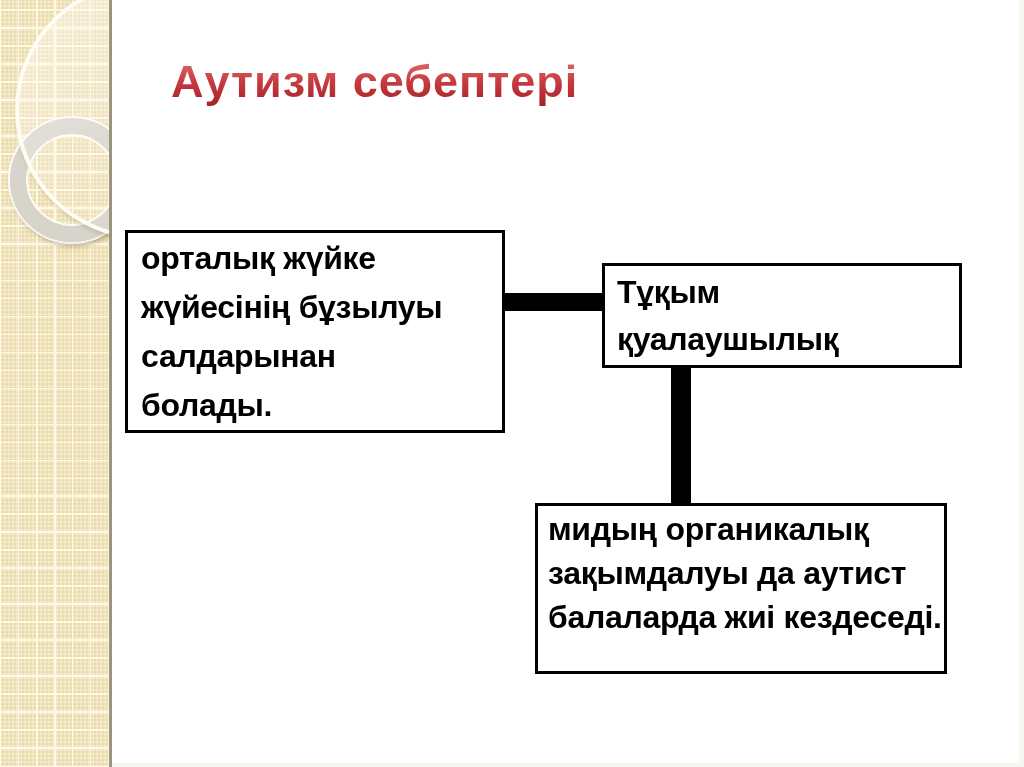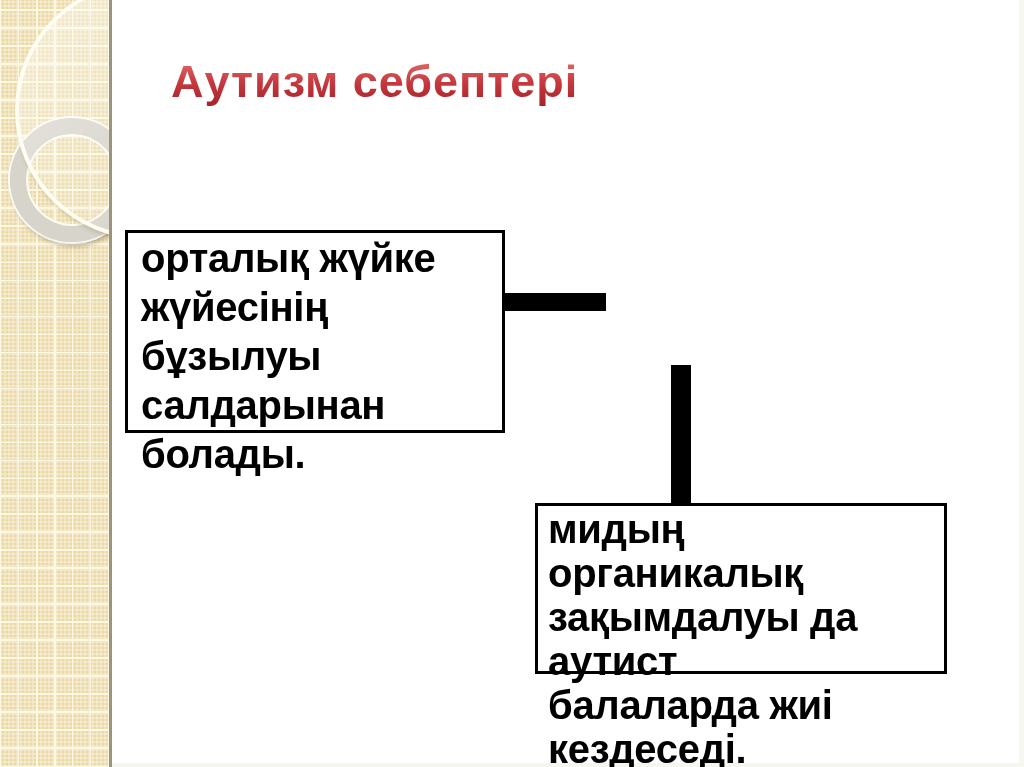--- a/index.html
+++ b/index.html
@@ -66,21 +66,21 @@
     white-space: nowrap;
   }
 
   
   .dbox {
     position: absolute;
     background: var(--box-bg, #ffffff);
     border: 3px solid var(--box-border, #000000);
     color: var(--text-black, #000000);
     font-weight: 700;
-    font-size: 40px;
+    font-size: 32px;
     letter-spacing: -0.3px;
     z-index: 2;
   }
   .dbox-1 {
     left: 125px; top: 230px;
     width: 380px; height: 203px;
     padding: 1px 6px 0 13px;
     line-height: 49px;
   }
   .dbox-2 {
@@ -118,16 +118,17 @@
     <div class="circle-thin"></div>
   </div>
 
   <h1 class="title">Аутизм себептері</h1>
 
   <div class="connector connector-h"></div>
   <div class="connector connector-v"></div>
 
   <div class="dbox dbox-1">орталық жүйке<br>жүйесінің бұзылуы<br>салдарынан<br>болады.</div>
 
+  <div class="dbox dbox-2">Тұқым<br>қуалаушылық</div>
 
   <div class="dbox dbox-3">мидың органикалық<br>зақымдалуы да аутист<br>балаларда жиі кездеседі.</div>
 
 </div>
 
 </body></html>

